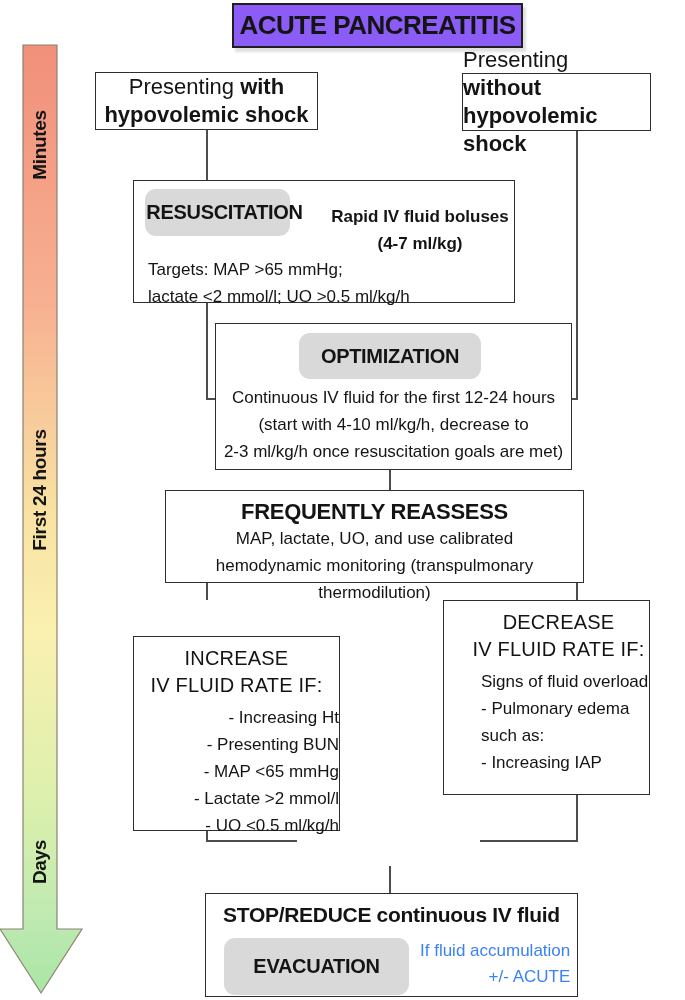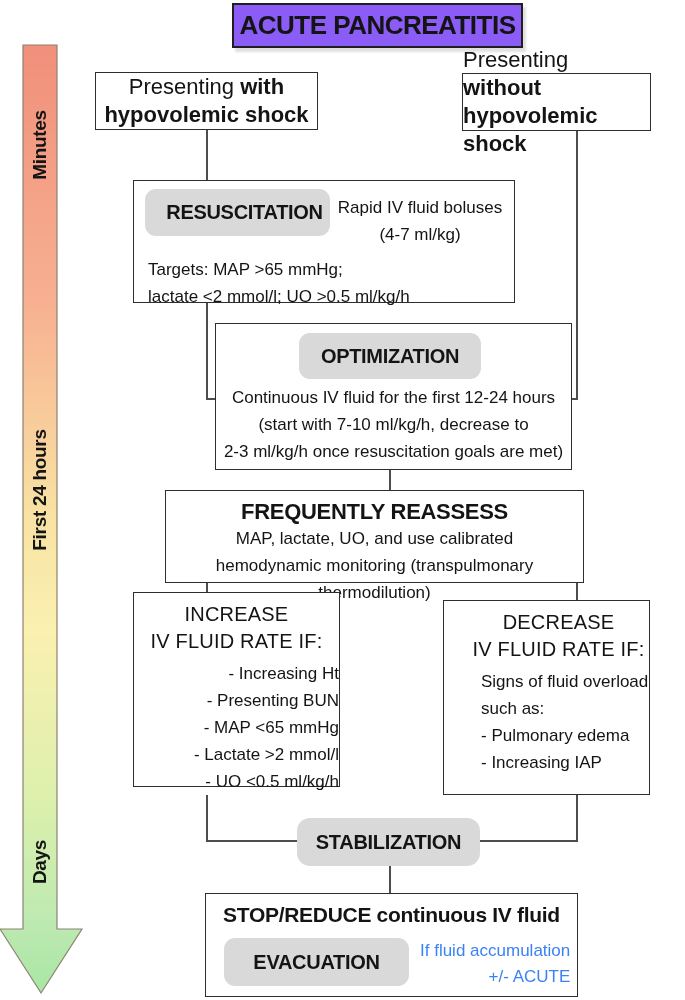--- a/index.html
+++ b/index.html
@@ -86,84 +86,81 @@
     <div><span>Presenting </span><span class="b">with</span></div>
     <div class="b">hypovolemic shock</div>
   </div>
 
   <div class="box branch" style="left:462px;top:73px;width:189px;height:58px;">
     <div><span>Presenting </span><span class="b">without</span></div>
     <div class="b">hypovolemic shock</div>
   </div>
 
   <div class="box" style="left:133px;top:180px;width:382px;height:123px;">
-    <div class="pill" style="left:11px;top:8px;width:185px;height:47px;padding-left:14px;">
+    <div class="pill" style="left:11px;top:8px;width:145px;height:47px;padding-left:14px;">
       <span>RESUSCITATION</span>
     </div>
-    <div class="body-txt ctr" style="position:absolute;left:196px;top:13px;width:180px;">
+    <div class="body-txt ctr" style="position:absolute;left:196px;top:22px;width:180px;font-weight:bold;">
       <div>Rapid IV fluid boluses</div>
       <div>(4-7 ml/kg)</div>
     </div>
     <div class="body-txt" style="position:absolute;left:14px;top:75px;width:360px;">
       <div>Targets: MAP &gt;65 mmHg;</div>
       <div>lactate &lt;2 mmol/l; UO &gt;0.5 ml/kg/h</div>
     </div>
   </div>
 
   <div class="box" style="left:215px;top:323px;width:357px;height:147px;">
     <div class="pill" style="left:83px;top:9px;width:182px;height:46px;">
       <span>OPTIMIZATION</span>
     </div>
     <div class="body-txt ctr" style="position:absolute;left:0;top:60px;width:100%;">
       <div>Continuous IV fluid for the first 12-24 hours</div>
-      <div>(start with 7-10 ml/kg/h, decrease to</div>
+      <div>(start with 4-10 ml/kg/h, decrease to</div>
       <div>2-3 ml/kg/h once resuscitation goals are met)</div>
     </div>
   </div>
 
   <div class="box ctr" style="left:165px;top:490px;width:419px;height:93px;">
     <div class="b" style="font-size:22px;margin-top:8px;letter-spacing:-0.3px;">FREQUENTLY REASSESS</div>
     <div class="body-txt">MAP, lactate, UO, and use calibrated</div>
     <div class="body-txt">hemodynamic monitoring (transpulmonary thermodilution)</div>
   </div>
 
-  <div class="box" style="left:133px;top:592px;width:207px;height:195px;">
+  <div class="box" style="left:133px;top:636px;width:207px;height:195px;">
     <div class="list-head ctr" style="margin-top:8px;">
       <div>INCREASE</div>
       <div>IV FLUID RATE IF:</div>
     </div>
     <div class="body-txt" style="margin:5px 0 0 24px;text-align:right;">
       <div>- Increasing Ht</div>
       <div>- Presenting BUN</div>
       <div>- MAP &lt;65 mmHg</div>
       <div>- Lactate &gt;2 mmol/l</div>
       <div>- UO &lt;0.5 ml/kg/h</div>
     </div>
   </div>
 
   <div class="box" style="left:443px;top:600px;width:207px;height:195px;padding-left:24px;">
     <div class="list-head ctr" style="margin-top:8px;">
       <div>DECREASE</div>
       <div>IV FLUID RATE IF:</div>
     </div>
     <div class="body-txt" style="margin:5px 0 0 13px;">
       <div>Signs of fluid overload</div>
+      <div>- Pulmonary edema</div>
       <div>such as:</div>
-      <div>- Pulmonary edema</div>
       <div>- Increasing IAP</div>
     </div>
   </div>
 
-  <div class="pill" style="left:297px;top:818px;width:183px;height:48px;border-radius:13px;">
-    <span>STABILIZATION</span>
-  </div>
 
   <div class="box" style="left:205px;top:893px;width:373px;height:104px;">
     <div class="b ctr" style="font-size:21px;margin-top:9px;letter-spacing:-0.3px;">STOP/REDUCE continuous IV fluid</div>
-    <div class="pill" style="left:18px;top:44px;width:185px;height:48px;">
+    <div class="pill" style="left:18px;top:44px;width:185px;height:57px;">
       <span>EVACUATION</span>
     </div>
     <div class="gray-note" style="position:absolute;left:214px;top:44px;">
       <div>If fluid accumulation</div>
       <div>+/- ACUTE</div>
     </div>
   </div>
 
 </div>
 

